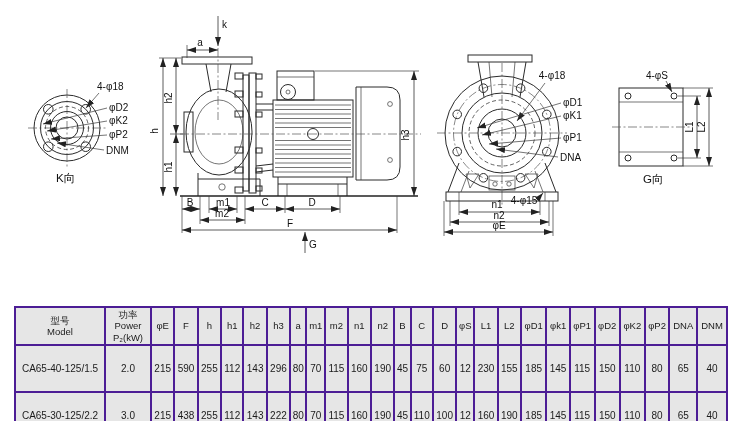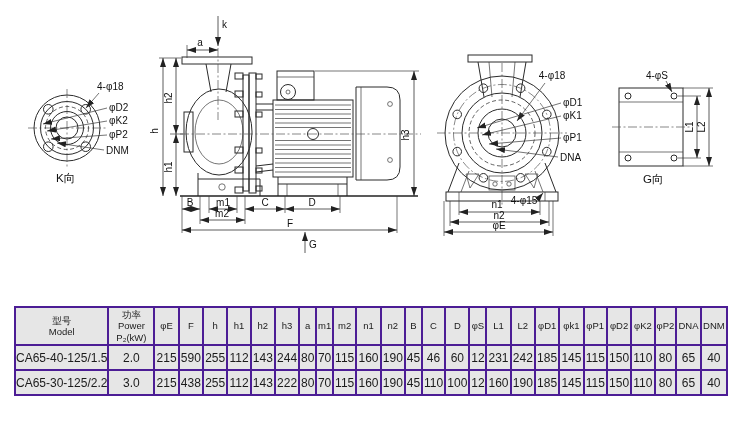--- a/index.html
+++ b/index.html
@@ -21,21 +21,21 @@
   .dash{stroke:#3a3a3a;stroke-width:.8;fill:none;stroke-dasharray:4 2.6;}
   .cl{stroke:#555;stroke-width:.7;fill:none;stroke-dasharray:9 2.5 2 2.5;}
   .dim{stroke:var(--dim);stroke-width:.8;fill:none;}
   .ground{stroke:#222;stroke-width:1.3;fill:none;}
 
   table.spec{position:absolute;left:14px;top:306px;width:714px;border-collapse:separate;
              border-spacing:2px;background:#4c1d95;table-layout:auto;}
   table.spec th,table.spec td{background:var(--cell-bg);text-align:center;vertical-align:middle;
              font-weight:normal;white-space:nowrap;color:var(--ink);}
   table.spec th{font-size:9.5px;line-height:1.2;height:33px;padding:1px 0;}
-  table.spec td{font-size:12px;height:17px;padding:3px 0;}
+  table.spec td{font-size:10px;height:17px;padding:14px 0;}
   .col-model{width:88px;}
   .col-power{width:44px;}
 </style>
 </head>
 <body>
 
 <div class="stage">
 
 <svg width="750" height="304" viewBox="0 0 750 304">
   <defs>
@@ -305,32 +305,32 @@
   </thead>
   <tbody>
         <tr>
           <td class="col-model">CA65-40-125/1.5</td>
           <td class="col-power">2.0</td>
           <td>215</td>
           <td>590</td>
           <td>255</td>
           <td>112</td>
           <td>143</td>
-          <td>244</td>
+          <td>296</td>
           <td>80</td>
           <td>70</td>
           <td>115</td>
           <td>160</td>
           <td>190</td>
           <td>45</td>
-          <td>46</td>
+          <td>75</td>
           <td>60</td>
           <td>12</td>
-          <td>231</td>
-          <td>242</td>
+          <td>230</td>
+          <td>155</td>
           <td>185</td>
           <td>145</td>
           <td>115</td>
           <td>150</td>
           <td>110</td>
           <td>80</td>
           <td>65</td>
           <td>40</td>
         </tr>
         <tr>

